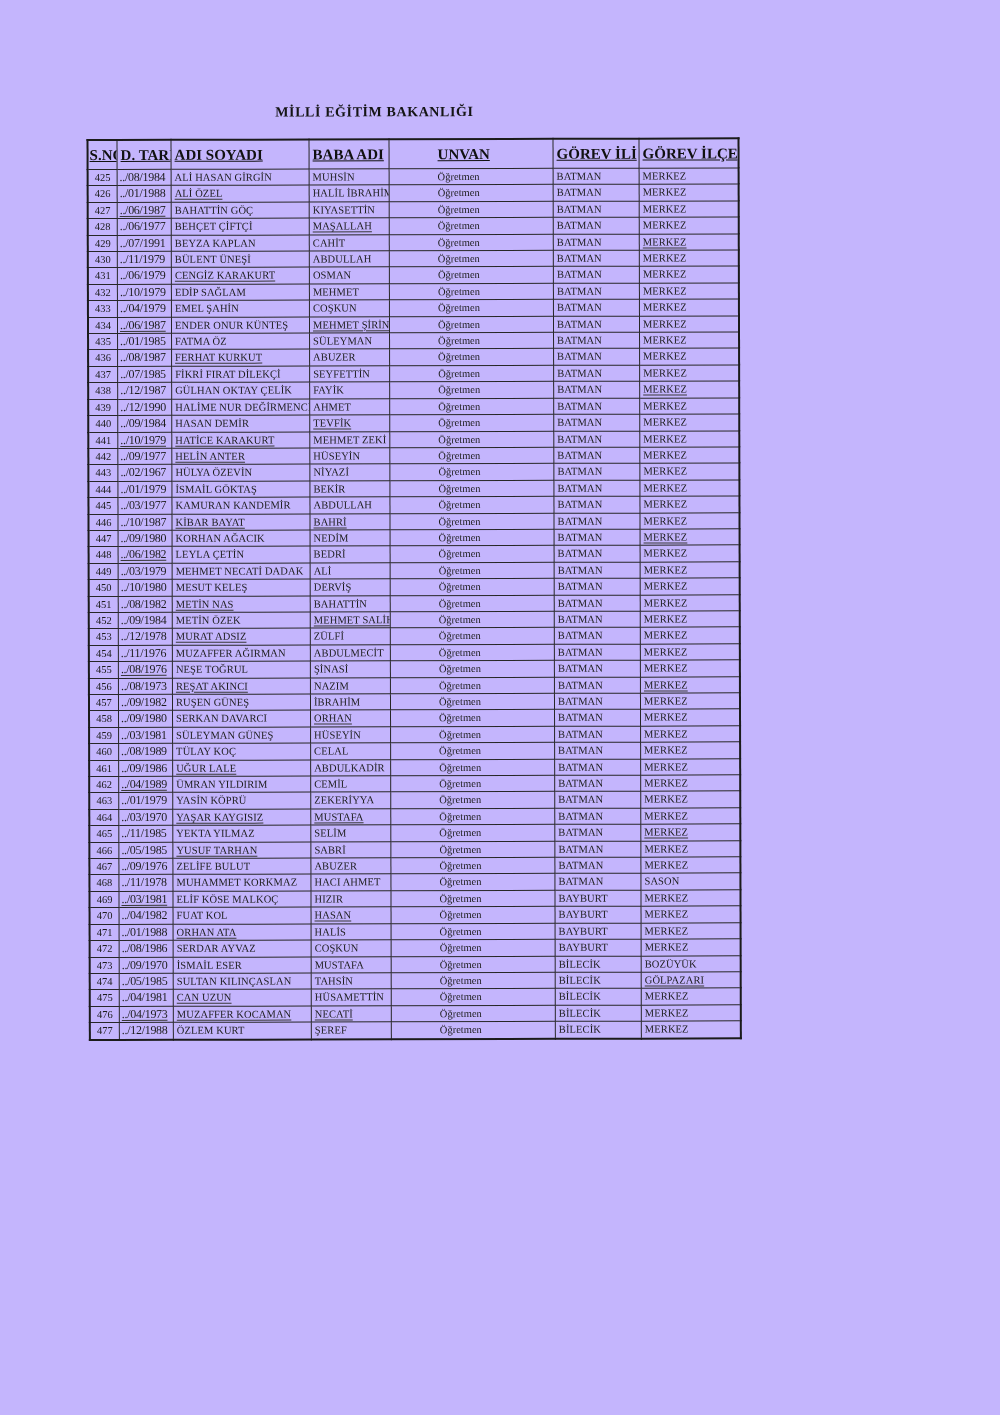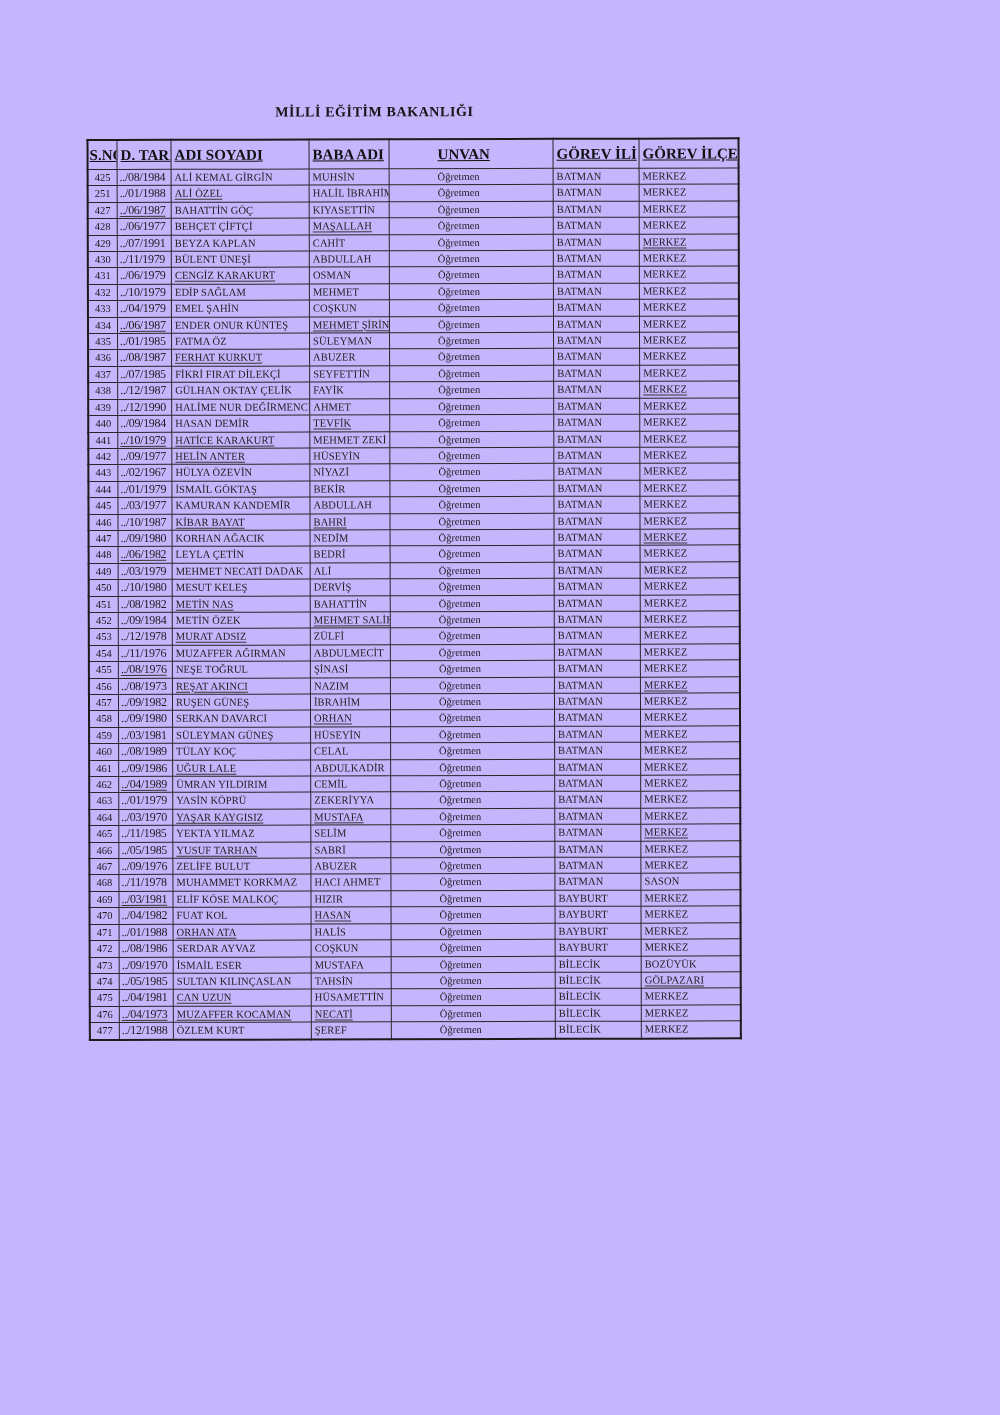--- a/index.html
+++ b/index.html
@@ -91,28 +91,28 @@
             <th class="c3" style="width: 73px; border-radius: 14px;">BABA ADI</th>
             <th class="c4" style="width: 112px;">UNVAN</th>
             <th class="c5" style="width: 79px; border-radius: 8px;">GÖREV İLİ</th>
             <th class="c6" style="width: 92px;">GÖREV İLÇE</th>
           </tr>
       </thead>
       <tbody id="body-rows">
           <tr>
             <td class="c0">425</td>
             <td class="c1">../08/1984</td>
-            <td class="c2">ALİ KEMAL GİRGİN</td>
+            <td class="c2">ALİ HASAN GİRGİN</td>
             <td class="c3">MUHSİN</td>
             <td class="c4">Öğretmen</td>
             <td class="c5">BATMAN</td>
             <td class="c6">MERKEZ</td>
           </tr>
           <tr>
-            <td class="c0">251</td>
+            <td class="c0">426</td>
             <td class="c1">../01/1988</td>
             <td class="c2">ALİ ÖZEL</td>
             <td class="c3">HALİL İBRAHİM</td>
             <td class="c4">Öğretmen</td>
             <td class="c5">BATMAN</td>
             <td class="c6">MERKEZ</td>
           </tr>
           <tr>
             <td class="c0">427</td>
             <td class="c1">../06/1987</td>

